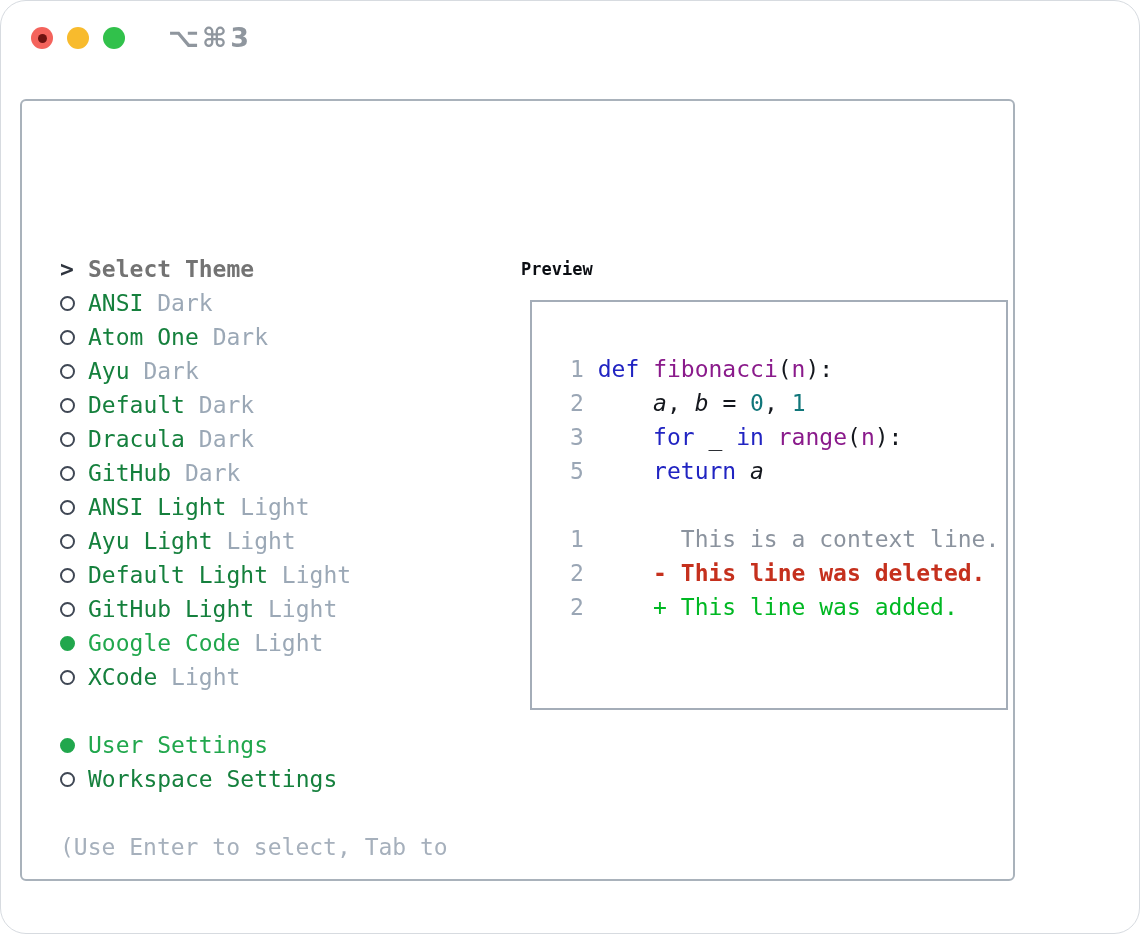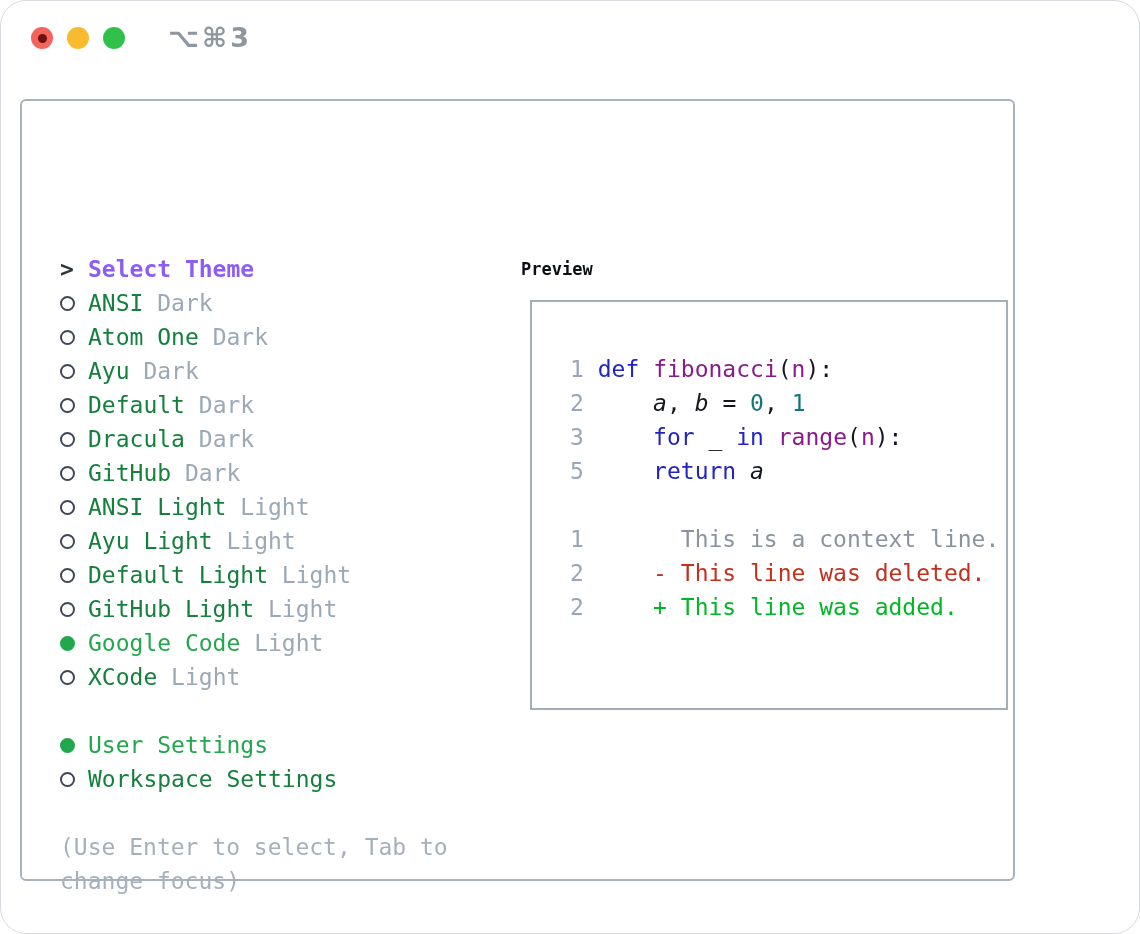--- a/index.html
+++ b/index.html
@@ -25,21 +25,21 @@
     position:absolute;left:19px;top:98px;width:995px;height:782px;box-sizing:border-box;
     border:2px solid var(--border-gray,#a9b2bb);border-radius:6px;background:#fff;
   }
   
   .left-col{position:absolute;left:38px;top:151px;font-size:23px;}
   .row{display:flex;align-items:center;height:34px;white-space:pre;}
   .row .markerslot{width:28px;display:flex;align-items:center;flex:none;}
   .marker{width:15px;height:15px;box-sizing:border-box;border:2.5px solid #3f4754;border-radius:50%;}
   .marker.sel{background:var(--accent-green,#21a74d);border-color:var(--accent-green,#21a74d);}
   .prefix{font-weight:bold;color:#2f353f;}
-  .hdr{font-weight:bold;color:#8b5cf6;}
+  .hdr{font-weight:bold;color:#737373;}
   .nm{color:#15803d;}
   .nm.selnm{color:var(--accent-green,#21a74d);}
   .sf{color:var(--muted-gray,#9ba8b6);}
   .spacer-row{height:34px;}
   .hint{color:var(--hint-gray,#a6b0bc);height:34px;line-height:34px;white-space:pre;}
   
   .preview-title{position:absolute;left:499px;top:151px;height:34px;line-height:34px;
     font-size:17px;font-weight:bold;color:#0b0e13;}
   .preview-box{
     position:absolute;left:508px;top:199px;width:478px;height:410px;box-sizing:border-box;
@@ -47,21 +47,21 @@
   }
   .code{position:absolute;left:10px;top:50px;font-size:23px;line-height:34px;margin-left:28px;}
   .cline{white-space:pre;height:34px;}
   .ln{color:var(--lineno-gray,#9aa6b5);}
   .tok-pl{color:var(--text-dark,#15181e);}
   .tok-kw{color:var(--kw-blue,#2124c2);}
   .tok-fn{color:var(--fn-purple,#8a1a8b);}
   .tok-li{color:var(--literal-teal,#10767a);}
   .tok-va{color:var(--text-dark,#15181e);font-style:italic;}
   .tok-ctx{color:var(--ctx-gray,#8b939e);}
-  .tok-del{color:var(--diff-del,#c5301d);}
+  .tok-del{color:var(--diff-del,#c5301d);font-weight:bold;}
   .tok-add{color:var(--diff-add,#00b823);}
 </style>
 </head>
 <body>
 
 <div class="window">
 
   <div class="titlebar">
     <span class="dot red"></span>
     <span class="dot yellow"></span>
@@ -96,21 +96,20 @@
 
 
       <div id="apply-list">
           <div class="row"><span class="markerslot"><span class="marker sel"></span></span><span class="nm selnm">User Settings</span></div>
           <div class="row"><span class="markerslot"><span class="marker"></span></span><span class="nm">Workspace Settings</span></div>
         </div>
 
       <div class="spacer-row"></div>
 
       <div class="hint">(Use Enter to select, Tab to</div>
-      <div class="hint">change focus)</div>
     </div>
 
     <div class="preview-title">Preview</div>
 
     <div class="preview-box">
       <div class="code" id="preview-code">
           <div class="cline"><span class="ln">1</span><span class="tok-pl"> </span><span class="tok-kw">def</span><span class="tok-pl"> </span><span class="tok-fn">fibonacci</span><span class="tok-pl">(</span><span class="tok-fn">n</span><span class="tok-pl">):</span></div>
           <div class="cline"><span class="ln">2</span><span class="tok-pl">     </span><span class="tok-va">a</span><span class="tok-pl">, </span><span class="tok-va">b</span><span class="tok-pl"> = </span><span class="tok-li">0</span><span class="tok-pl">, </span><span class="tok-li">1</span></div>
           <div class="cline"><span class="ln">3</span><span class="tok-pl">     </span><span class="tok-kw">for</span><span class="tok-pl"> _ </span><span class="tok-kw">in</span><span class="tok-pl"> </span><span class="tok-fn">range</span><span class="tok-pl">(</span><span class="tok-fn">n</span><span class="tok-pl">):</span></div>
           <div class="cline"><span class="ln">5</span><span class="tok-pl">     </span><span class="tok-kw">return</span><span class="tok-pl"> </span><span class="tok-va">a</span></div>

